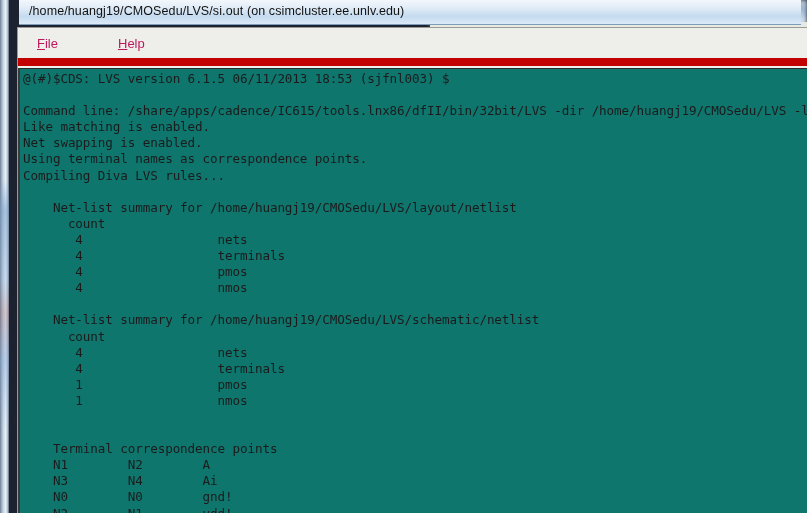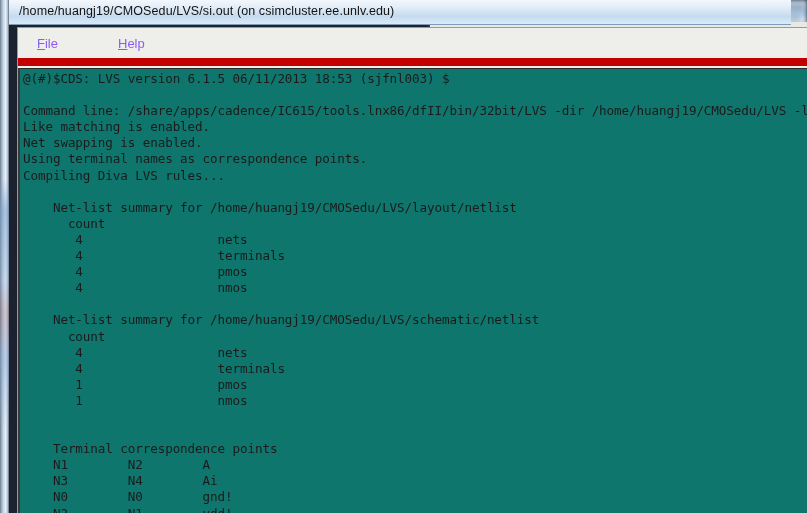--- a/index.html
+++ b/index.html
@@ -56,21 +56,21 @@
     background: #e9e9e3;
   }
 
   
   #app-window {
     position: absolute; left: 9px; top: 0; width: 798px; height: 513px;
   }
 
   
   #title-bar {
-    position: absolute; left: 0; top: 0; width: 782px; height: 25px;
+    position: absolute; left: 10px; top: 0; width: 782px; height: 25px;
     background: linear-gradient(to bottom,
       #f2f7fc 0%, #e4eef8 28%, #d2e3f3 52%, #c4daef 68%, #dbeaf7 100%);
     border-bottom: 1px solid #7d9cb8;
   }
   #title-text {
     position: absolute; left: 10px; top: 4px;
     font-size: 12.5px; color: #111111;
     white-space: nowrap;
     letter-spacing: 0.1px;
   }
@@ -83,21 +83,21 @@
     border-top: 1px solid #9a9a94;
   }
 
   
   #menu-bar {
     position: absolute; left: 0; top: 0; width: 789px; height: 30px;
     background: #eeeeea;
   }
   .menu-item {
     position: absolute; top: 7px;
-    font-size: 13px; color: #8b5cf6;
+    font-size: 13px; color: #be185d;
     padding: 1px 4px;
     white-space: nowrap;
     cursor: default;
   }
   .menu-item .mn { text-decoration: underline; }
   #menu-file { left: 15px; }
   #menu-help { left: 52px; margin-left: 44px; }
 
   
   #red-bar {

